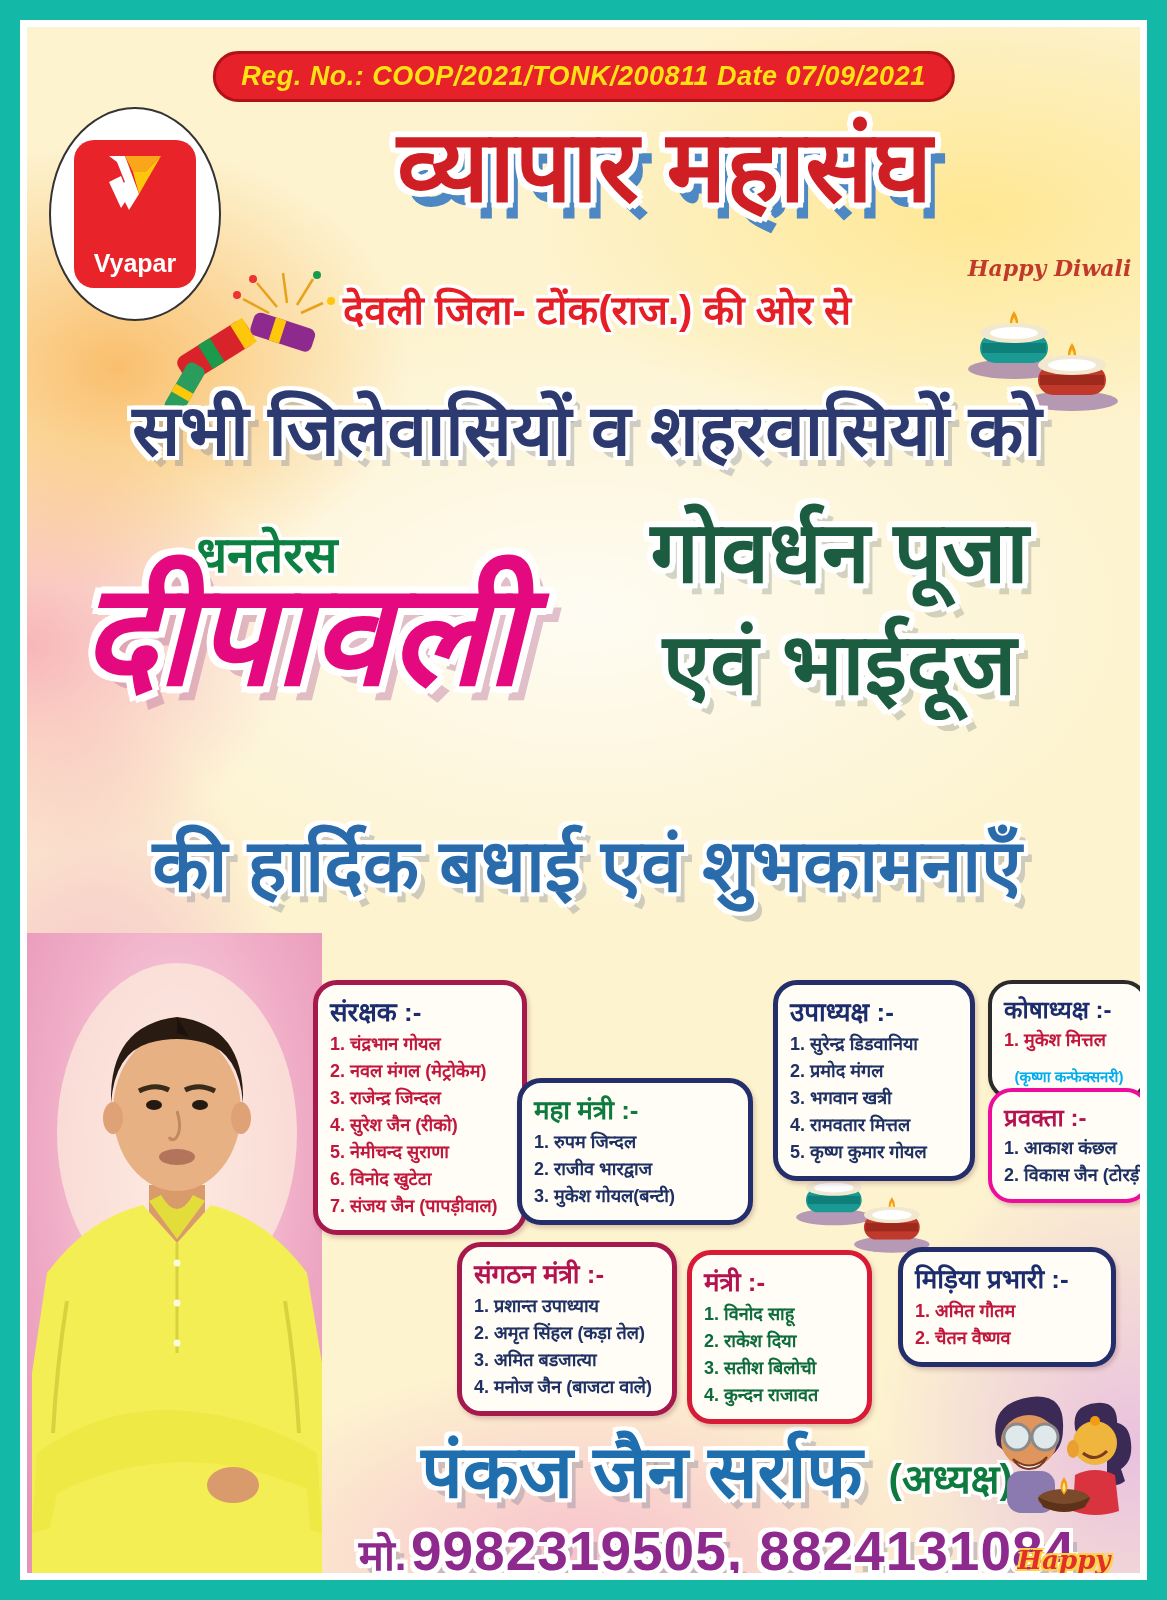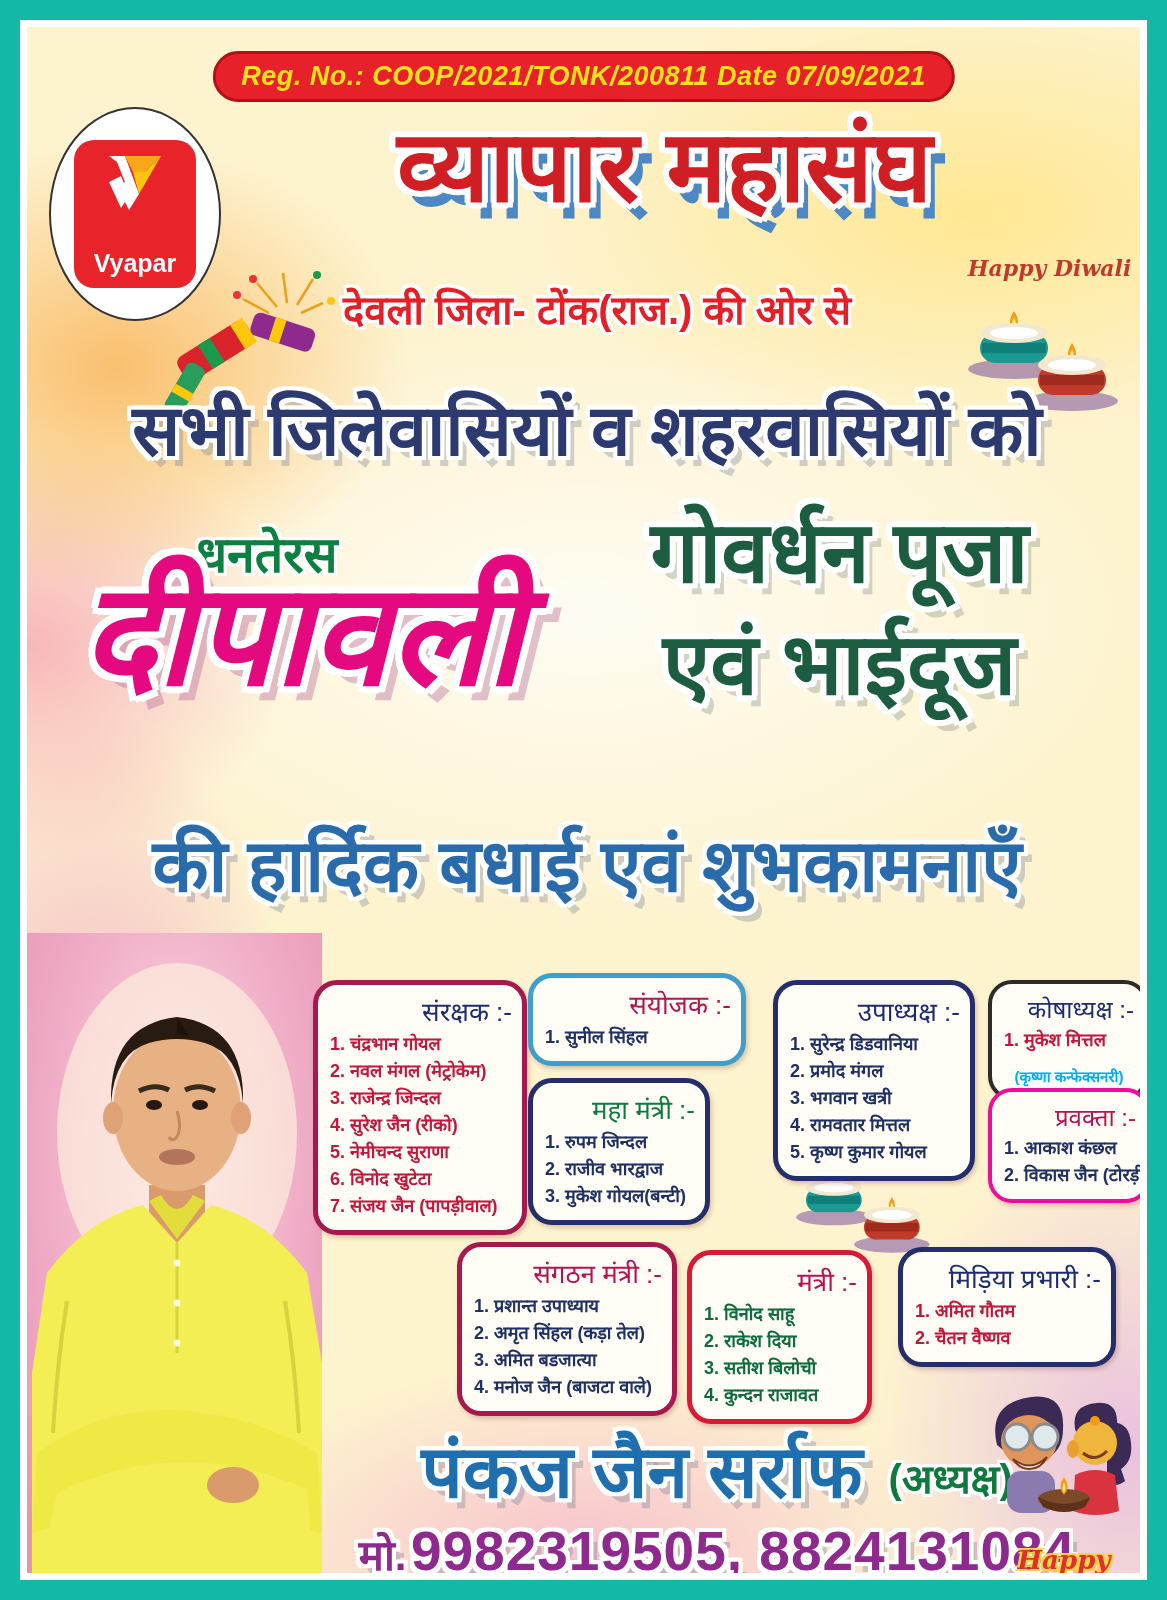--- a/index.html
+++ b/index.html
@@ -82,21 +82,21 @@
     left:10px; top:786px; width:1100px; text-align:center;
     font-size:73px; font-weight:bold; color:#2a6cab; white-space:nowrap;
   }
 
   
   .cbox {
     background:#fffdf6; border:5px solid #a5194d; border-radius:24px;
     padding:8px 10px 10px 12px; z-index:2;
     box-shadow:2px 3px 4px rgba(120,60,60,.25);
   }
-  .cbox-title { text-align:right; font-size:26px; font-weight:normal; white-space:nowrap; }
+  .cbox-title { text-align:left; font-size:26px; font-weight:bold; white-space:nowrap; }
   .cbox-list { list-style:none; margin-top:2px; }
   .cbox-list li { font-size:18px; font-weight:bold; line-height:1.5; white-space:nowrap; }
   .cbox-sub { text-align:center; font-size:15px; font-weight:bold; white-space:nowrap;margin-top:12px; }
 
   
   .president-row {
     left:270px; top:1392px; width:840px; display:flex; align-items:center; justify-content:center; gap:26px;
     white-space:nowrap;
   }
   .president-name { font-size:73px; font-weight:bold; color:#1f6fae; }
@@ -251,28 +251,22 @@
         <li>1. चंद्रभान गोयल</li>
         <li>2. नवल मंगल (मेट्रोकेम)</li>
         <li>3. राजेन्द्र जिन्दल</li>
         <li>4. सुरेश जैन (रीको)</li>
         <li>5. नेमीचन्द सुराणा</li>
         <li>6. विनोद खुटेटा</li>
         <li>7. संजय जैन (पापड़ीवाल)</li>
       </ul>
     </div>
 
-    <div class="abs cbox" style="left: 501px; top: 946px; width: 218px; border-color: rgb(63, 159, 202);">
-      <div class="cbox-title" style="color: rgb(179, 20, 80);">संयोजक :-</div>
-      <ul class="cbox-list" style="color: rgb(31, 48, 99);">
-        <li>1. सुनील सिंहल</li>
-      </ul>
-    </div>
-
-    <div class="abs cbox" style="left: 501px; top: 1051px; width: 182px; border-color: rgb(35, 46, 107);">
+
+    <div class="abs cbox" style="left: 490px; top: 1051px; width: 236px; border-color: rgb(35, 46, 107);">
       <div class="cbox-title" style="color: rgb(13, 122, 62);">महा मंत्री :-</div>
       <ul class="cbox-list" style="color: rgb(31, 48, 99);">
         <li>1. रुपम जिन्दल</li>
         <li>2. राजीव भारद्वाज</li>
         <li>3. मुकेश गोयल(बन्टी)</li>
       </ul>
     </div>
 
     <div class="abs cbox" style="left: 746px; top: 953px; width: 202px; border-color: rgb(35, 46, 107);">
       <div class="cbox-title" style="color: rgb(28, 45, 110);">उपाध्यक्ष :-</div>

